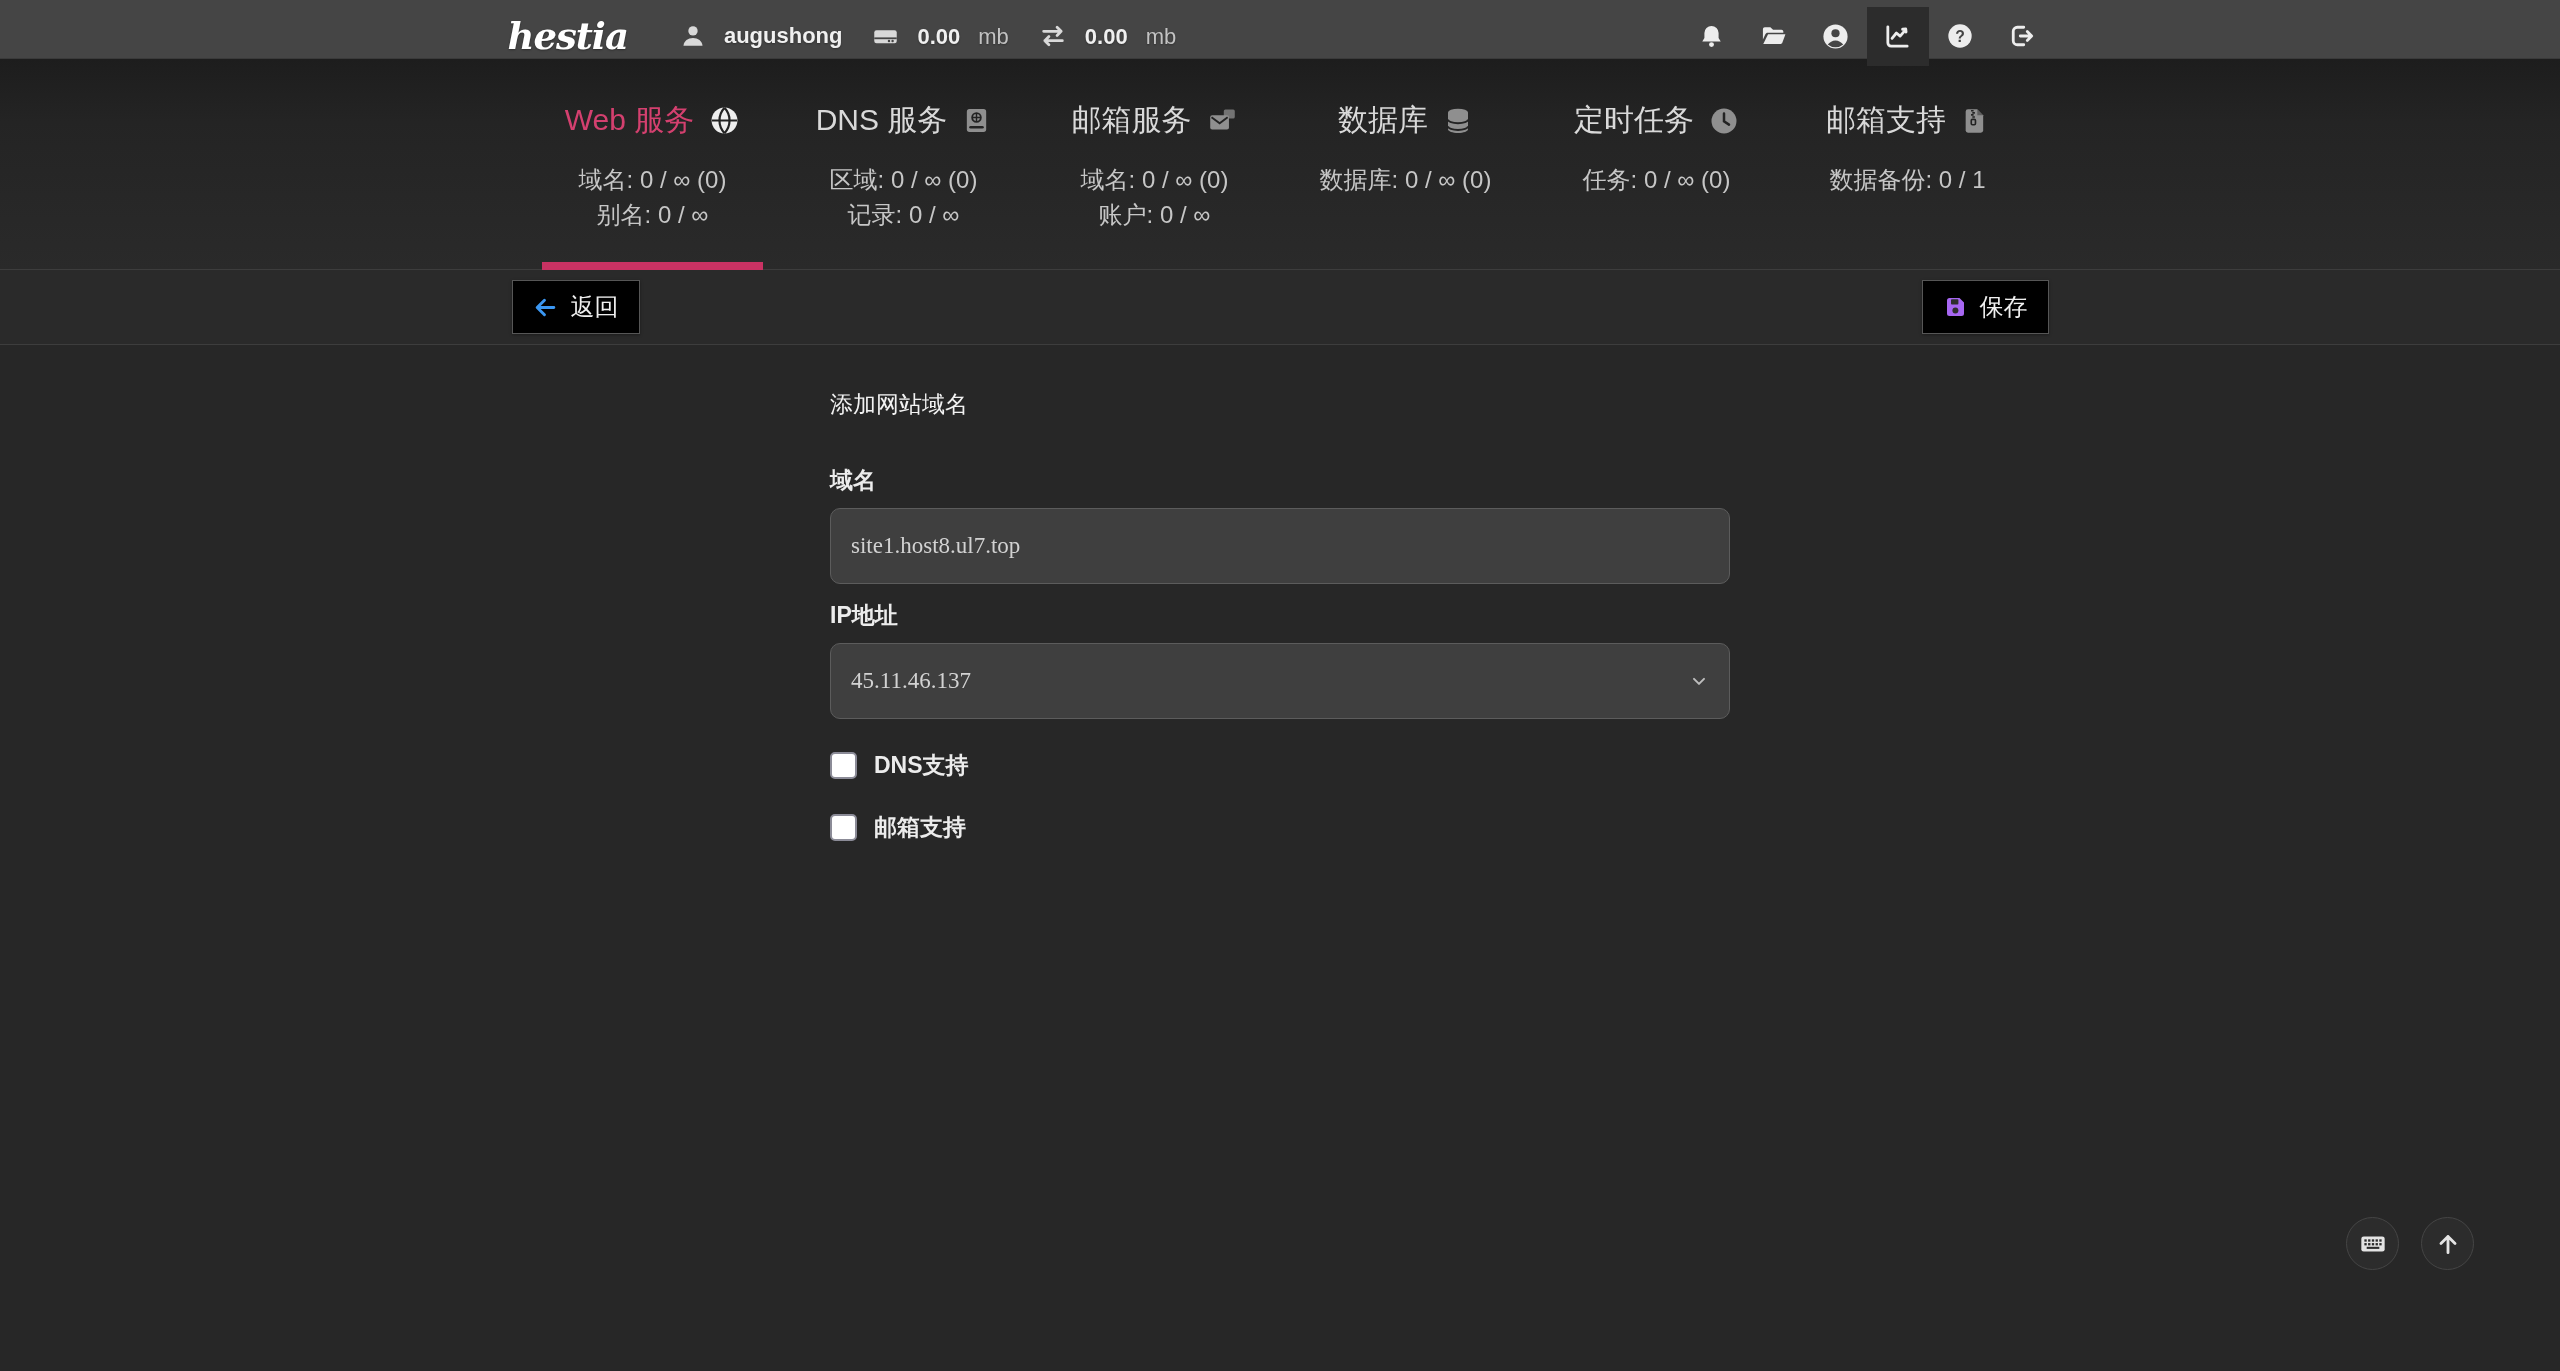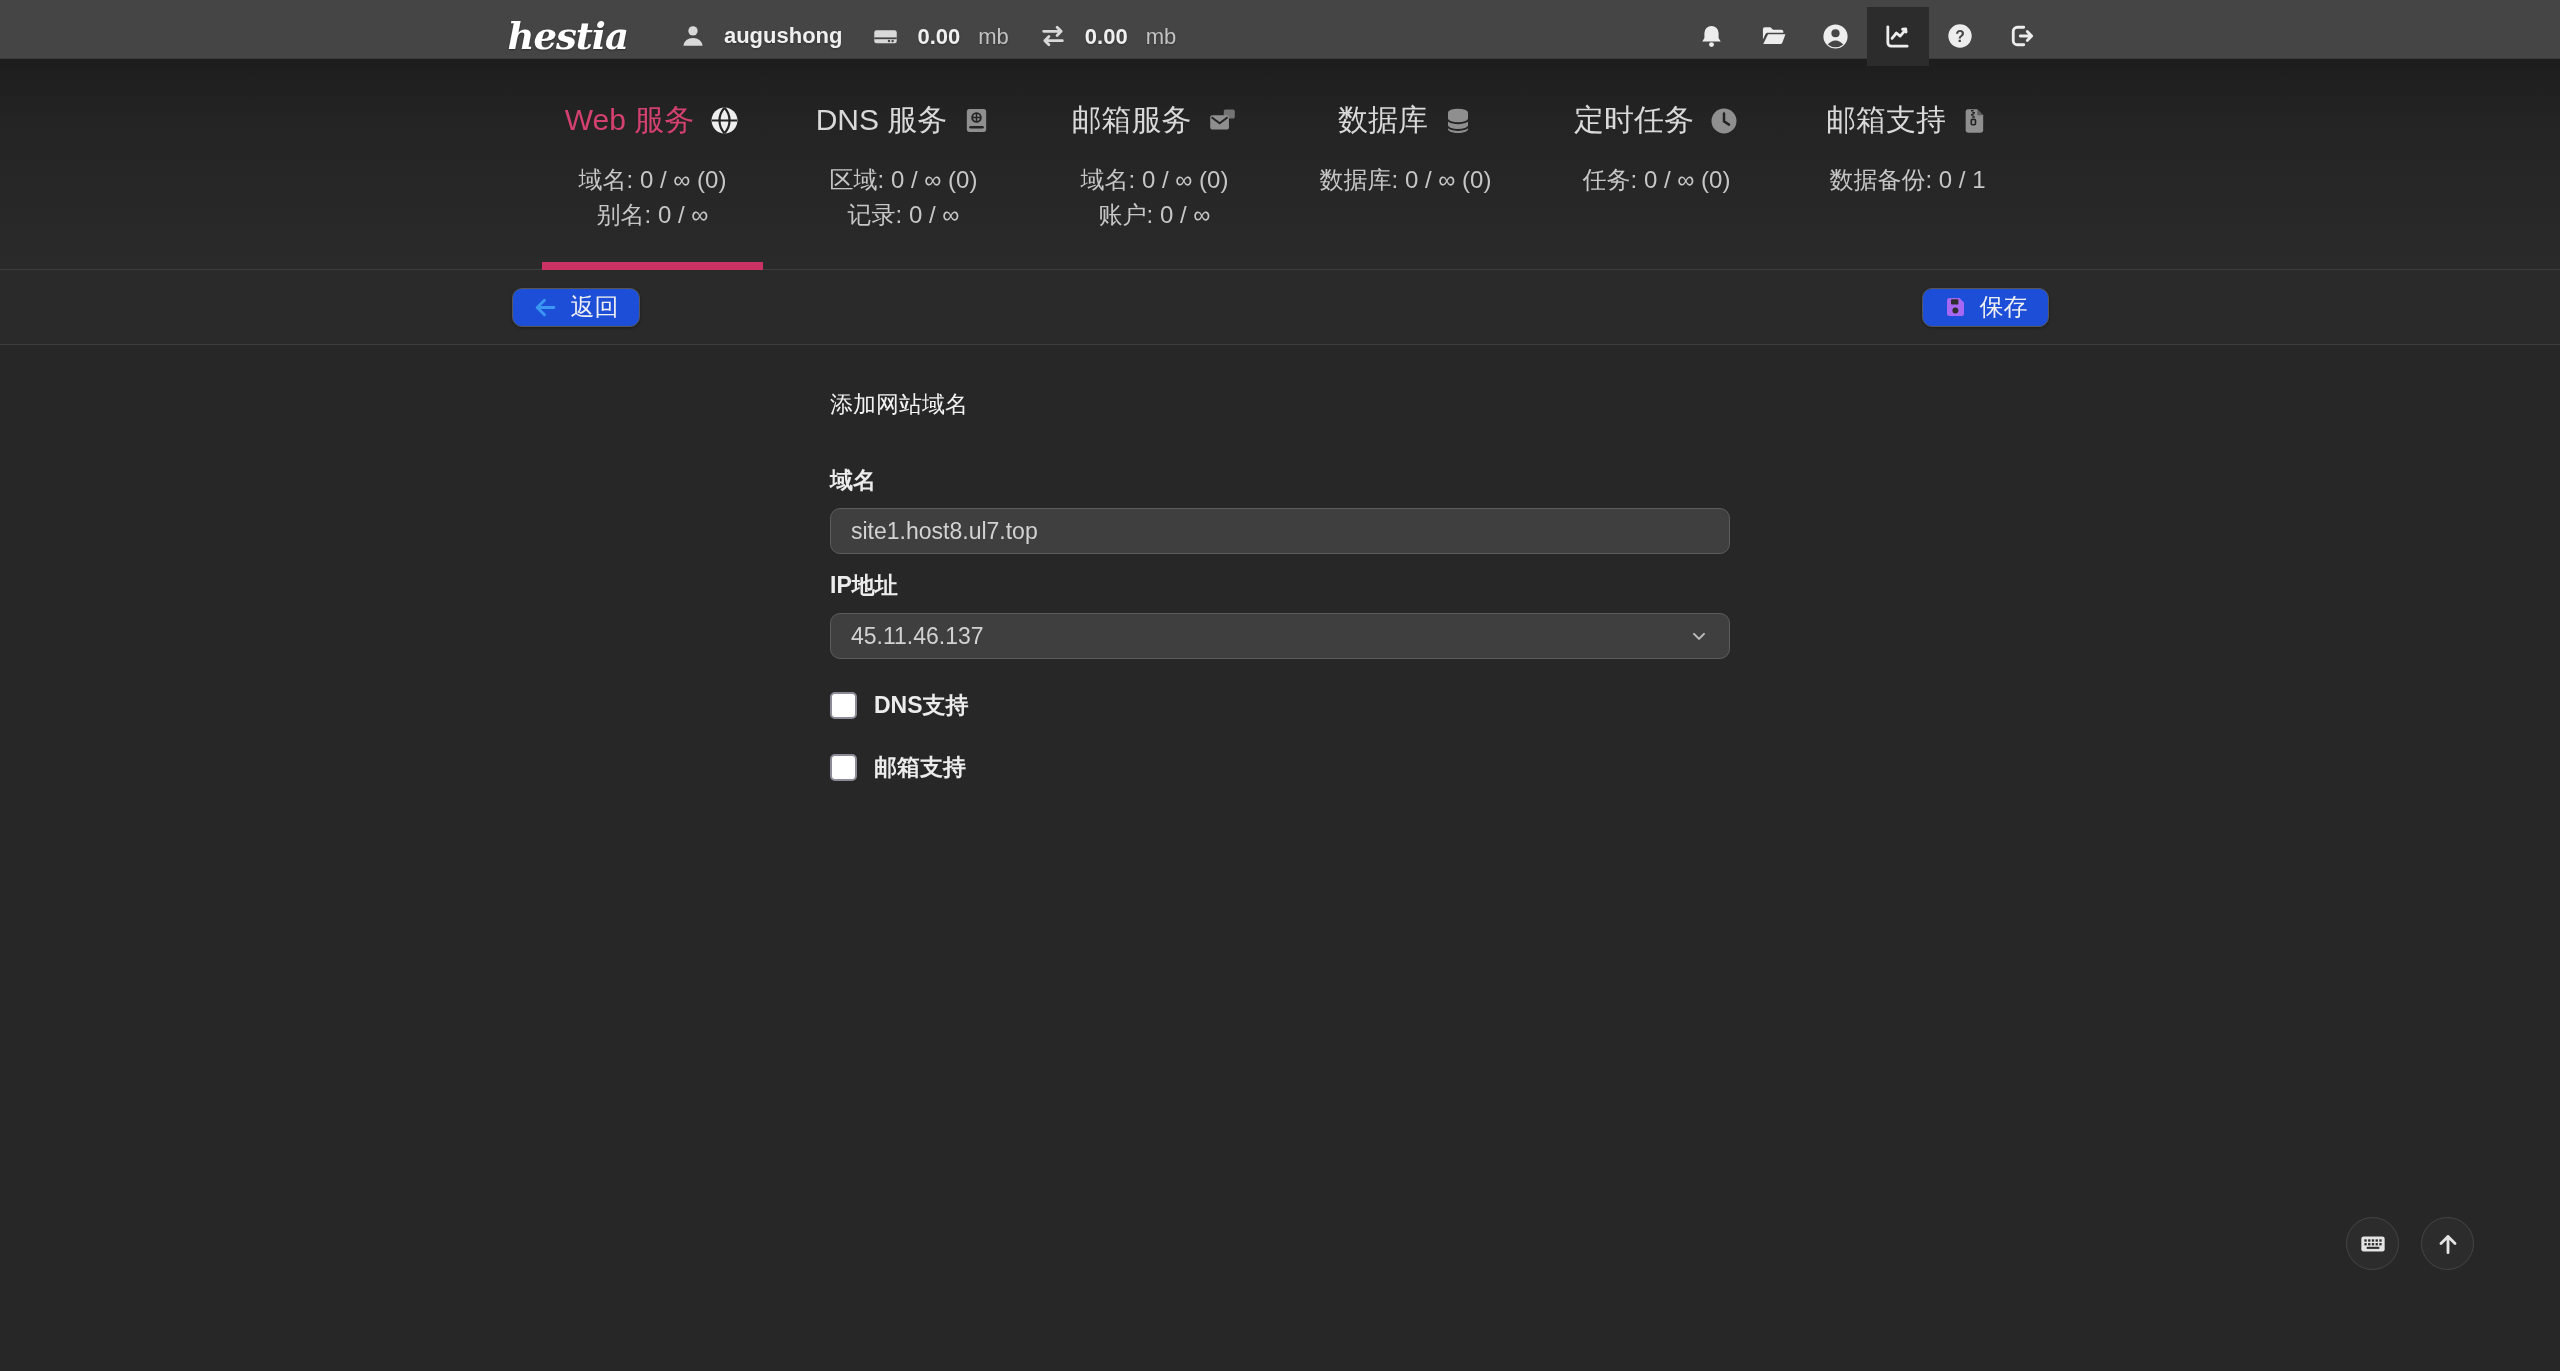--- a/index.html
+++ b/index.html
@@ -40,33 +40,33 @@
   .nav-item.active .nav-title-text { color:#d4406f; }
   .nav-item.active .nav-title svg { color:#eeeeee; }
   .nav-item.active::after { content:""; position:absolute; left:15px; right:15px; bottom:-1px;
     height:8px; background:#c93263; }
   .nav-stats { margin-top:21px; font-size:24px; color:#c6c6c6; line-height:35px; }
 
   
   .toolbar { background:#2a2a2a; border-bottom:1px solid #3d3d3d; }
   .toolbar-inner { height:74px; display:flex; align-items:center; justify-content:space-between;
     padding:0 4px; }
-  .btn { display:inline-flex; align-items:center; gap:13px; background:#1d4ed8;
-    border:1px solid #565656; border-radius:10px; padding:0 20px; height:39px;
+  .btn { display:inline-flex; align-items:center; gap:13px; background:#000000;
+    border:1px solid #565656; border-radius:0; padding:0 20px; height:54px;
     font-size:24px; color:#f0f0f0; cursor:pointer;
     box-shadow:0 1px 3px rgba(0,0,0,.35); }
 
   
   .form { width:900px; margin:0 auto; padding-top:44px; }
   .page-title { font-size:23px; font-weight:normal; color:#f2f2f2; margin-bottom:45px; }
   .field-label { display:block; font-size:23px; font-weight:bold; color:#ececec; margin-bottom:12px; }
   .text-input, .select {
-    width:900px; height:46px; background:#3f3f3f; border:1px solid #5c5c5c; border-radius:10px;
+    width:900px; height:76px; background:#3f3f3f; border:1px solid #5c5c5c; border-radius:10px;
     color:#d2d2d2; font-size:23px; padding:0 20px;
-    font-family:Liberation Sans, sans-serif;
+    font-family:Liberation Serif, serif;
   }
   .text-input { outline:none; }
   .field-gap { height:16px; }
   .select { display:flex; align-items:center; justify-content:space-between; cursor:pointer; }
   .select svg { color:#bdbdbd; }
   .check-row { display:flex; align-items:center; gap:17px; margin-top:31px; cursor:pointer; }
   .check-row:first-of-type { margin-top:33px; }
   .checkbox { width:27px; height:27px; background:#ffffff; border:2px solid #8b8b97; border-radius:5px; }
   .check-label { font-size:23px; font-weight:bold; color:#ececec; }
 

